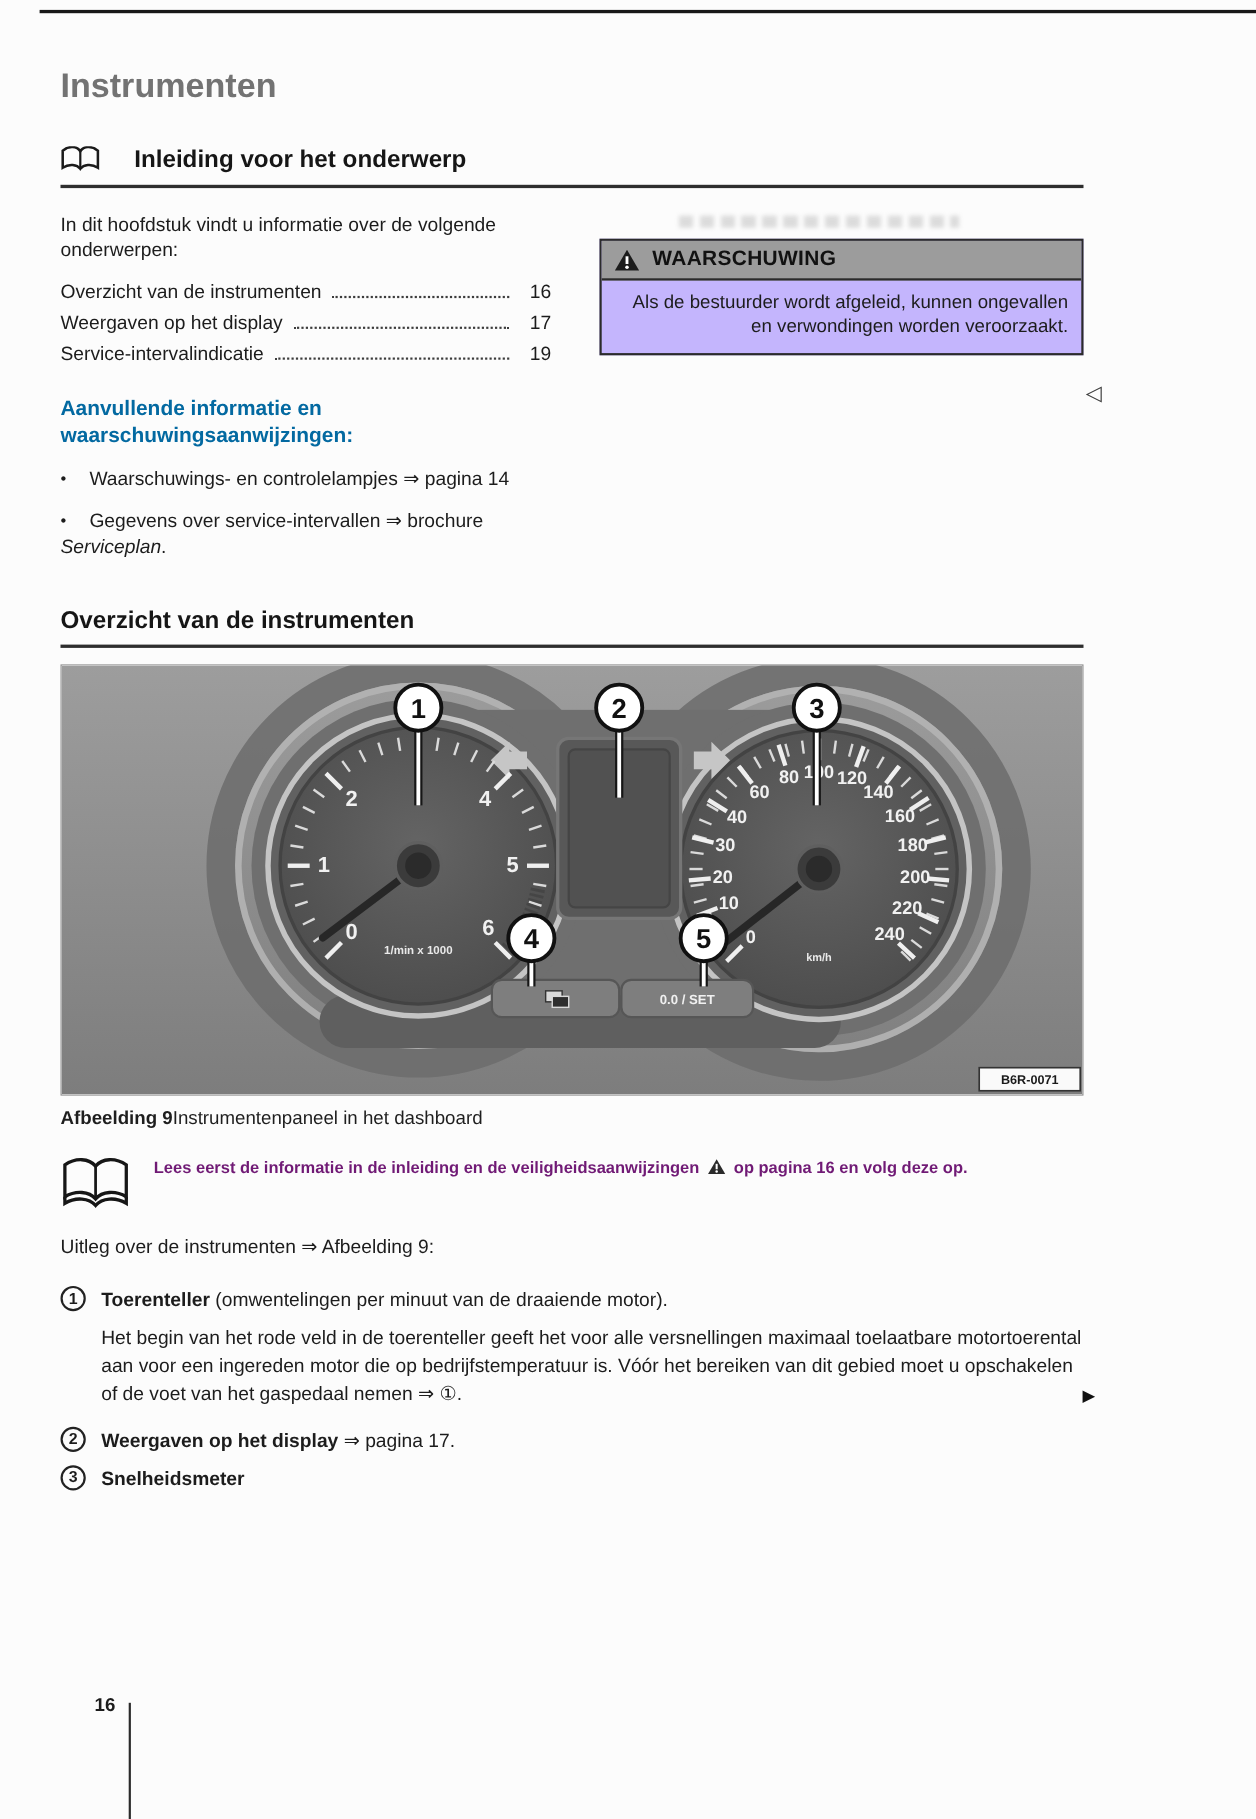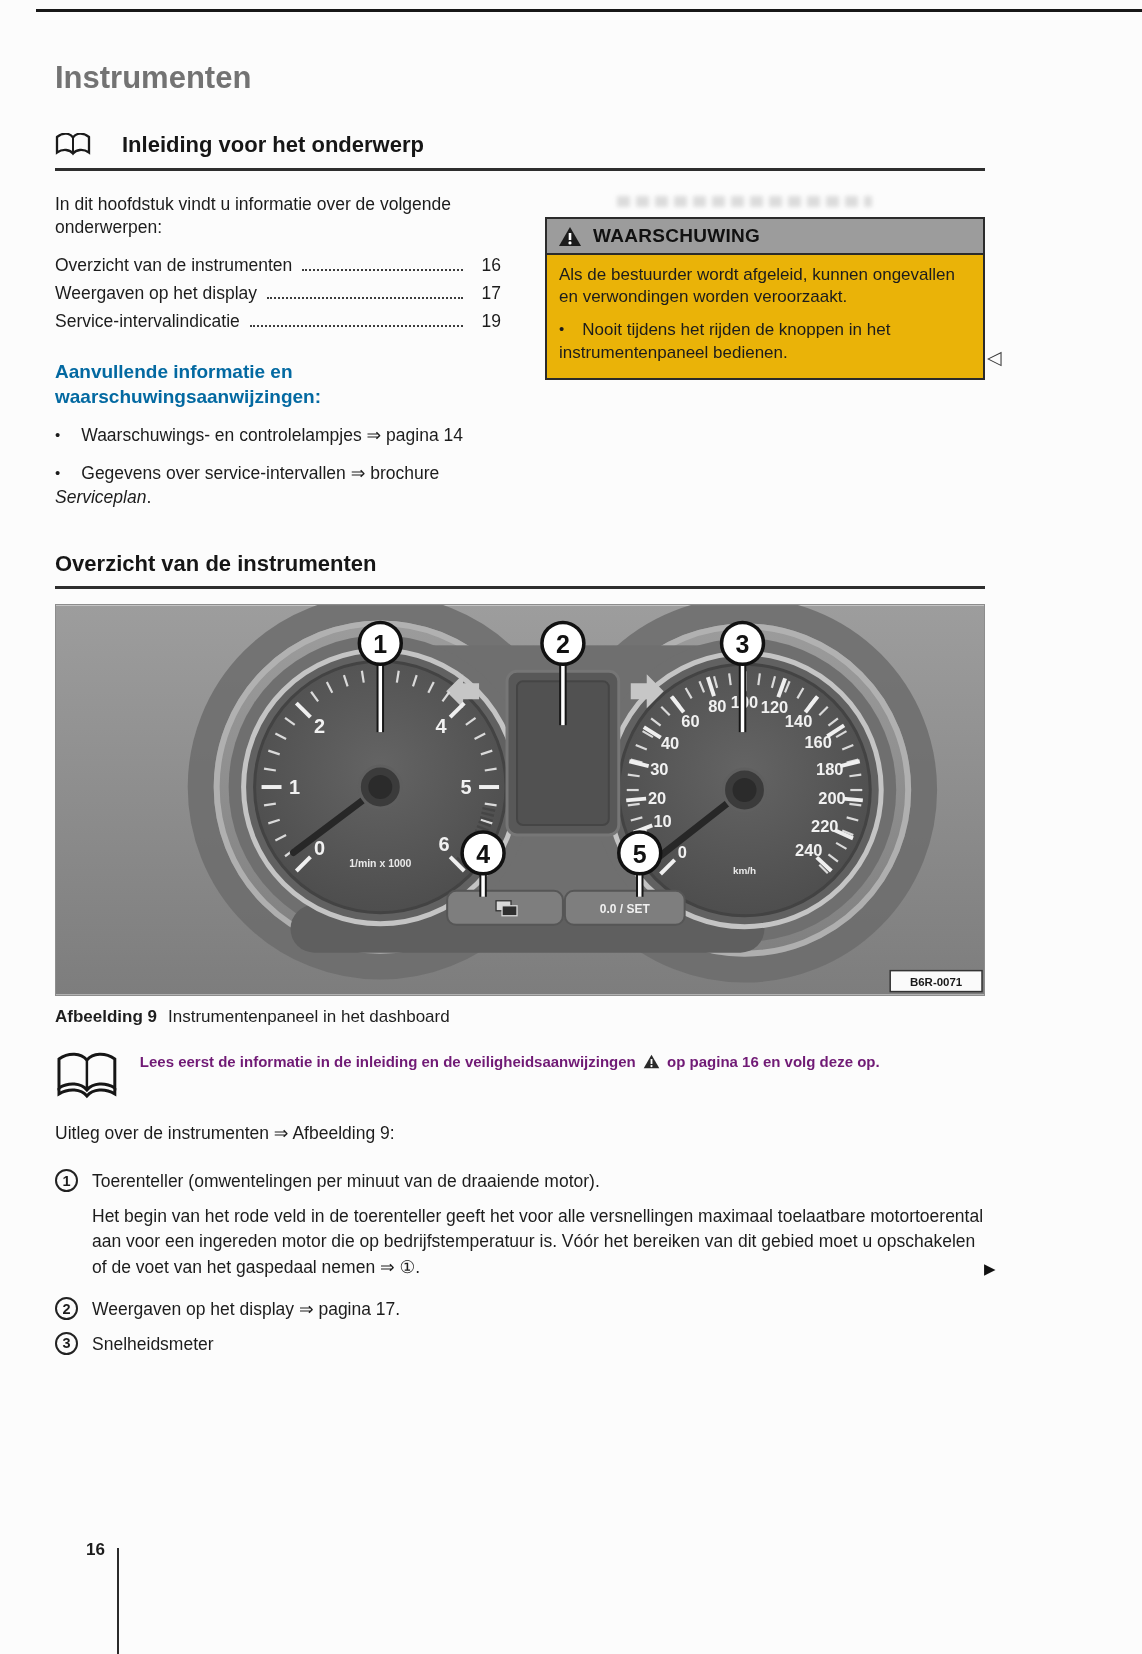--- a/index.html
+++ b/index.html
@@ -26,42 +26,42 @@
   .toc { margin-top:15px; font-size:17.5px; }
   .toc-row { display:flex; align-items:baseline; margin-bottom:7px; }
   .toc-leader { flex:1; border-bottom:2.5px dotted #3c3c3c; margin:0 8px 4px 10px; }
   .toc-pg { width:30px; text-align:right; }
   .add-head { margin-top:27px; font-size:19px; font-weight:bold; line-height:1.32; color:#0369a1; }
   p.bullet { margin-top:15px; font-size:17.5px; line-height:1.34; }
   p.bullet .dot { font-size:15px; margin-right:21px; position:relative; top:-1px; }
   .ghost { height:11px; width:255px; margin:3px 0 10px 72px;
            background:repeating-linear-gradient(90deg,#b5b5b5 0 13px, transparent 13px 19px);
            filter:blur(2px); opacity:.45; }
-  .warn { border:2.5px solid #2b2b2b; background:#eab308; }
+  .warn { border:2.5px solid #2b2b2b; background:#c4b5fd;text-align:right; }
   .warn-h { background:#9c9c9c; border-bottom:2px solid #2b2b2b; padding:6px 11px;
             display:flex; align-items:center; gap:11px; }
   .warn-h span { font-size:19px; font-weight:bold; letter-spacing:.3px; color:#111; }
   .warn-b { padding:9px 12px 13px 12px; font-weight:normal; font-size:17px; line-height:1.3; }
   .warn-b .bullet { margin-top:11px; font-size:17px; }
   .warn-b .bullet .dot { margin-right:18px; }
   .figure-wrap { margin-top:15px; line-height:0; border:1px solid #8d8d8d; }
   svg text { font-family:"Liberation Sans", sans-serif; }
-  .caption { margin-top:11px; font-size:17px; display:flex; gap:11px; color:#1e1e1e;text-align:right; }
+  .caption { margin-top:11px; font-size:17px; display:flex; color:#1e1e1e;text-align:right; }
   .caption b { font-weight:bold; }
   .note { margin-top:25px; display:flex; gap:21px; align-items:flex-start; }
   .note-t { font-size:15px; font-weight:bold; line-height:1.36; width:848px; color:#701a75; }
   .note-t svg { vertical-align:-2px; margin:0 3px; }
   .explain { margin-top:23px; font-size:17.5px; }
   .items { margin-top:25px; }
   .item { display:flex; gap:14px; align-items:flex-start; margin-bottom:11px; }
   .circ { width:23px; height:23px; flex:0 0 23px; border:2px solid #222; border-radius:50%;
           display:inline-flex; align-items:center; justify-content:center;
           font-size:14.5px; font-weight:bold; margin-top:0px; }
   .item p { font-size:17.5px; line-height:1.3; padding-top:1px; }
-  .item b { font-weight:normal; }
+  .item b { font-weight:bold; }
   .ipara { margin:2px 0 17px 37px; font-size:17.5px; line-height:1.45; width:893px; }
   .pgnum { position:absolute; left:86px; top:1540px; font-size:17px; font-weight:bold; }
   .pgline { position:absolute; left:117px; top:1548px; width:2px; height:106px; background:#2b2b2b; }
   .mark-prev { position:absolute; left:987px; top:346px; font-size:19px; color:#3a3a3a; }
   .mark-next { position:absolute; left:984px; top:1260px; font-size:15px; color:#111; }
 </style>
 </head>
 <body>
 
 <div class="top-rule"></div>
@@ -113,21 +113,20 @@
         <div class="warn-h">
           <svg width="24" height="21" viewBox="0 0 24 21">
             <path d="M12 1 L23 20 H1 Z" fill="#1c1c1c"></path>
             <rect x="10.7" y="7" width="2.6" height="7" fill="#fff"></rect>
             <circle cx="12" cy="16.9" r="1.6" fill="#fff"></circle>
           </svg>
           <span>WAARSCHUWING</span>
         </div>
         <div class="warn-b">
           <p>Als de bestuurder wordt afgeleid, kunnen ongevallen en verwondingen worden veroorzaakt.</p>
-          <p class="bullet"><span class="dot">•</span><span>Nooit tijdens het rijden de knoppen in het instrumentenpaneel bedienen.</span></p>
         </div>
       </div>
     </div>
   </div>
 
   <div class="sec-head2">
     <h2>Overzicht van de instrumenten</h2>
   </div>
 
   <div class="figure-wrap">

